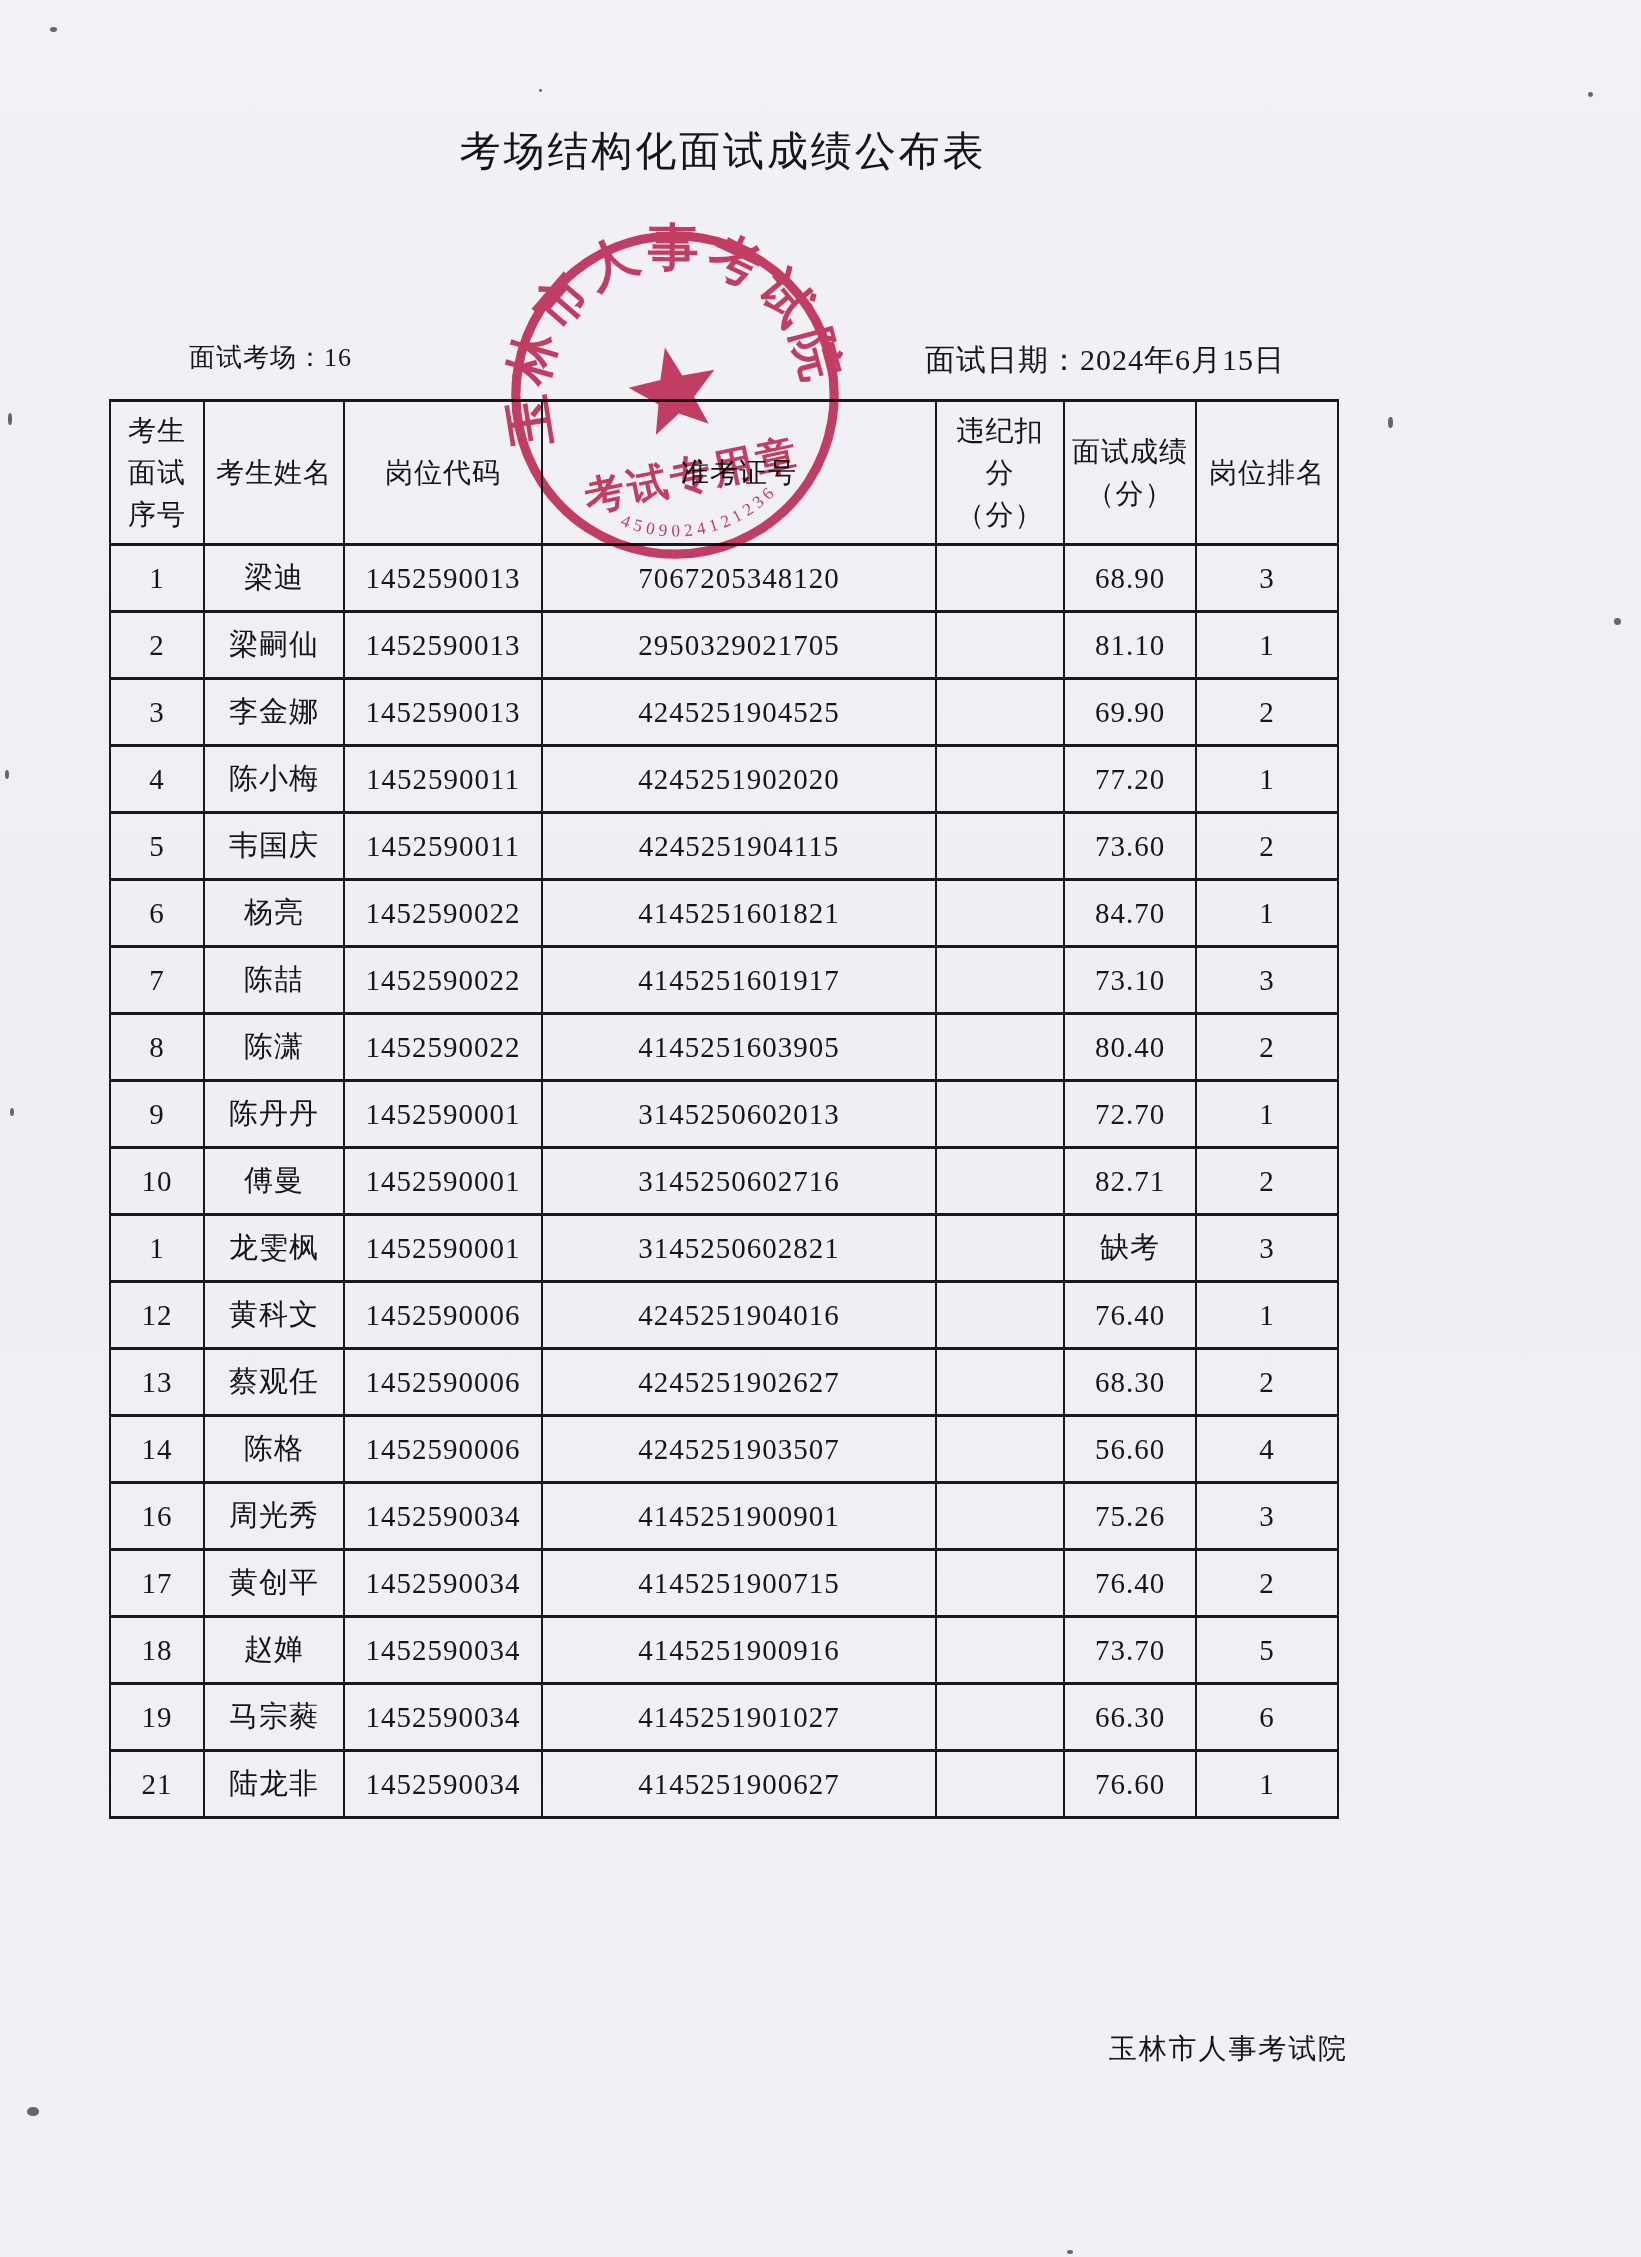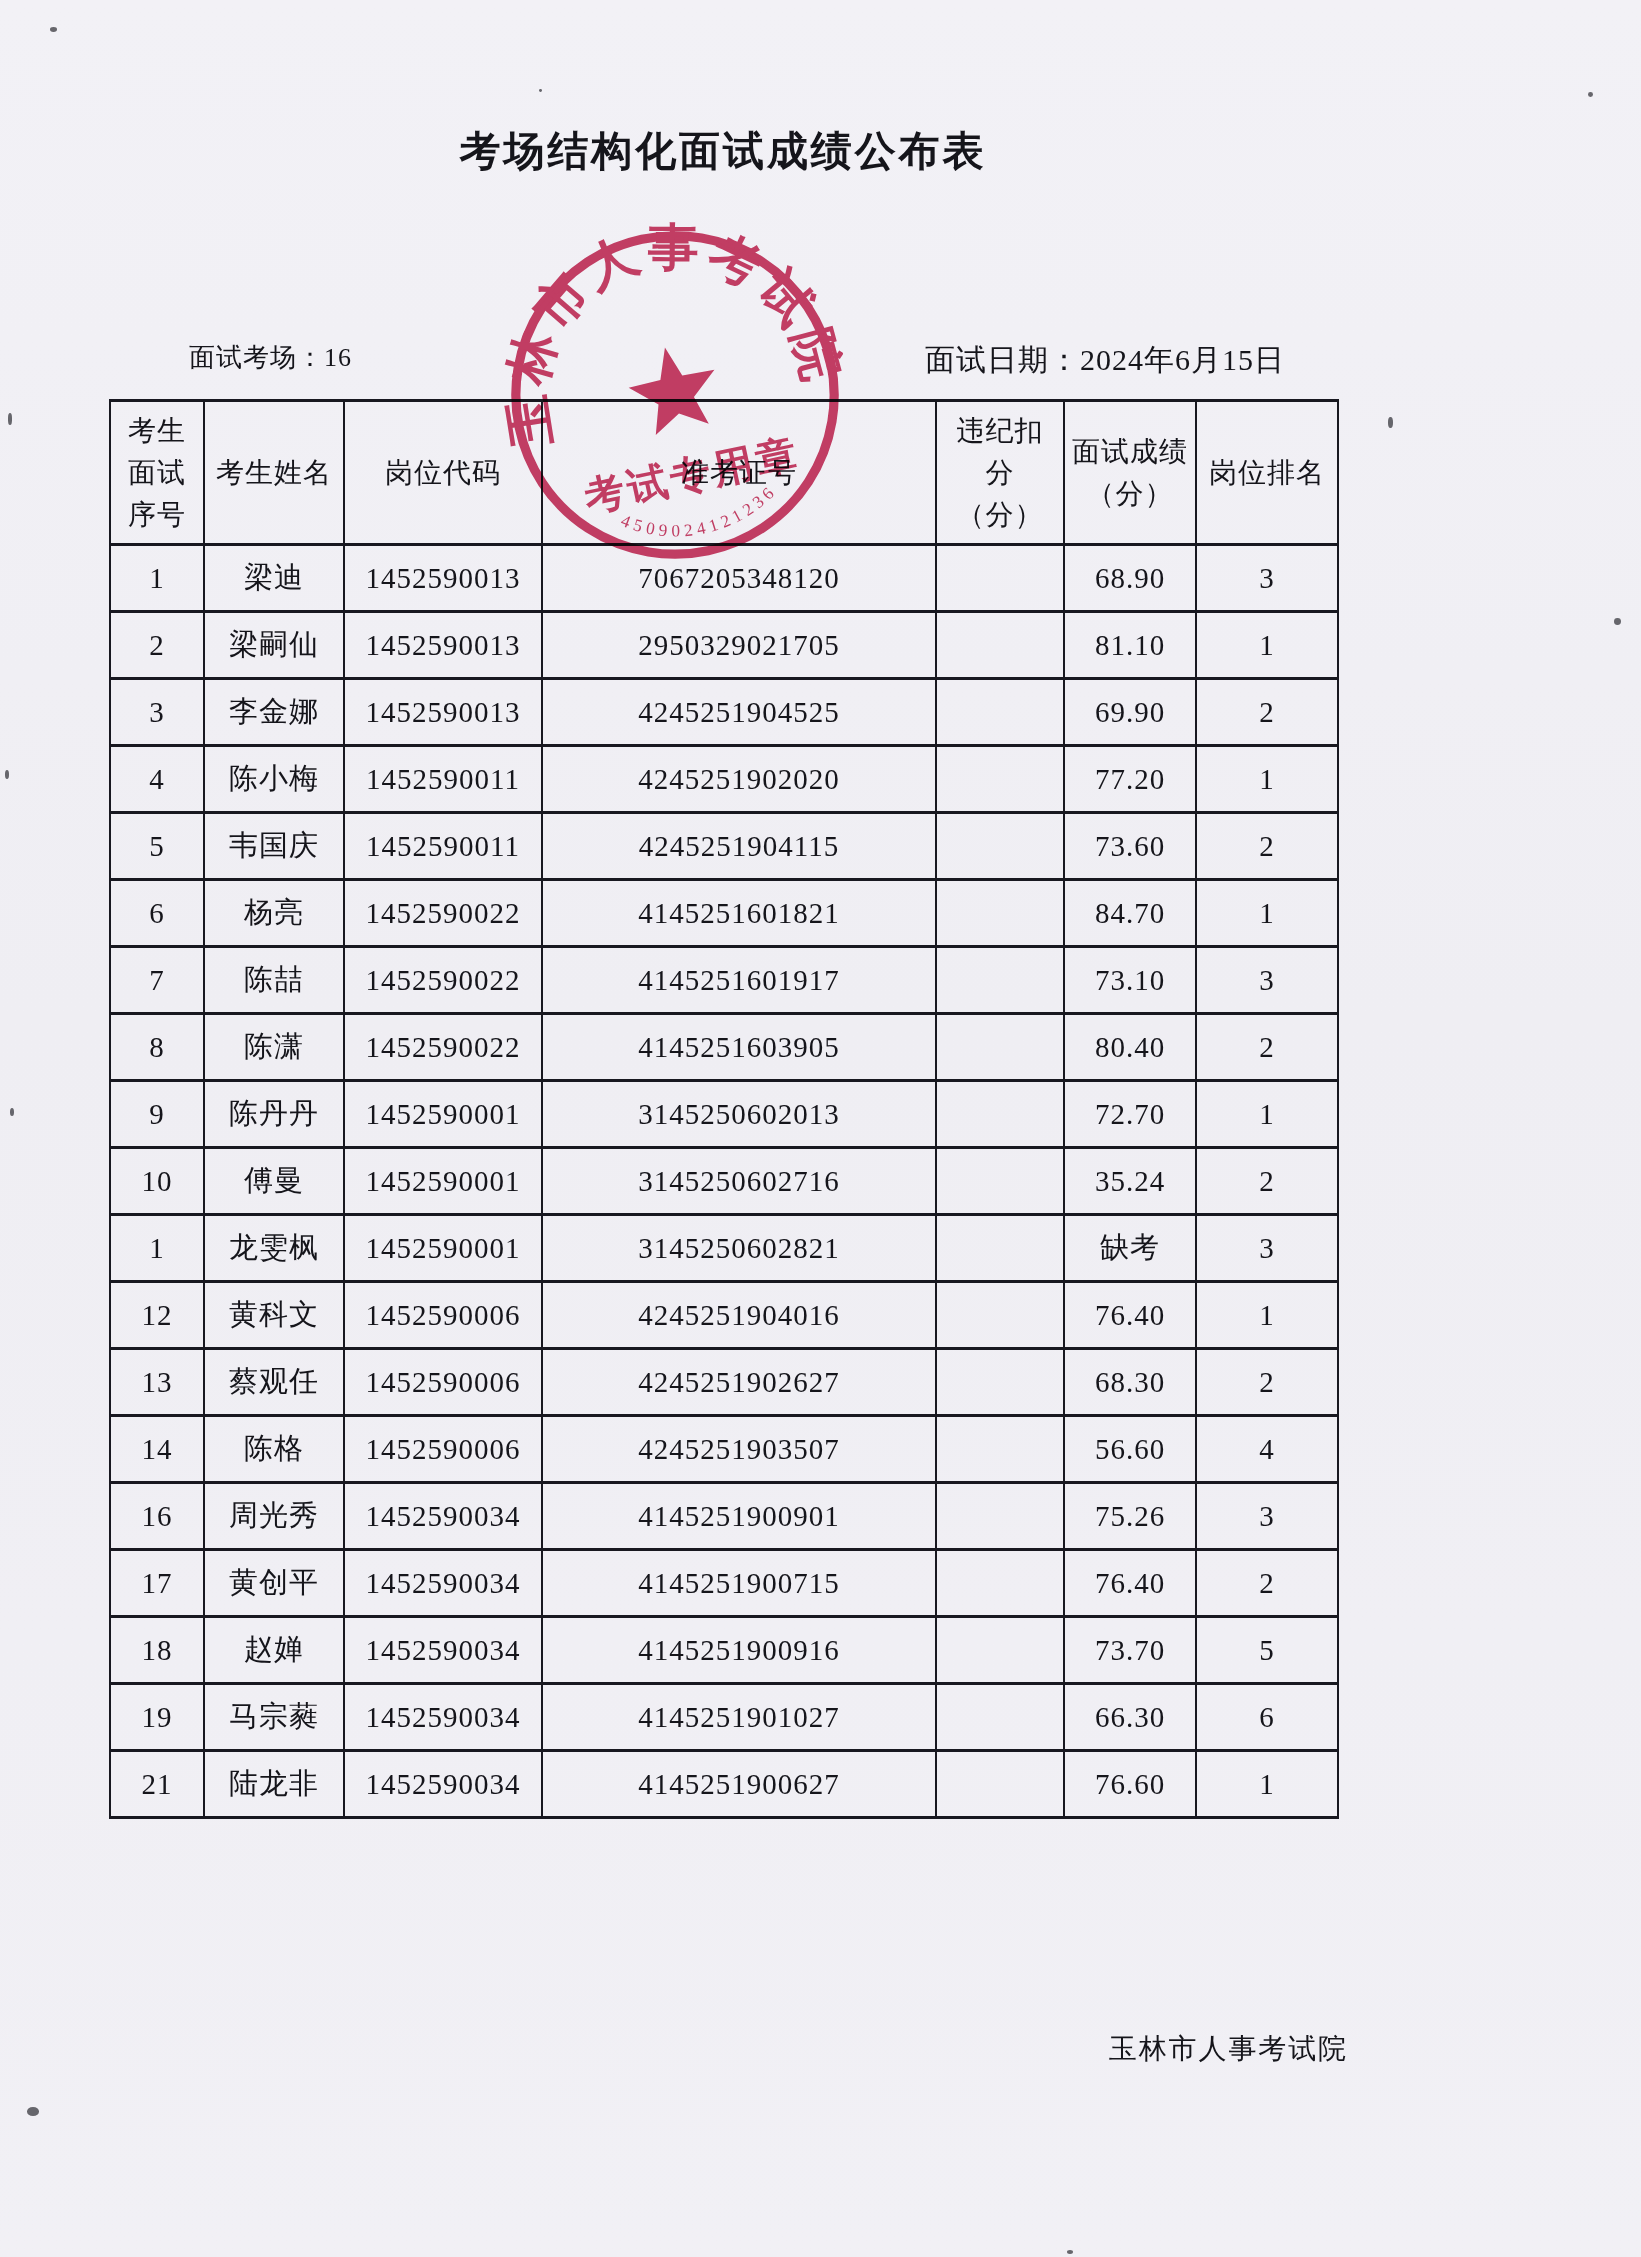--- a/index.html
+++ b/index.html
@@ -11,21 +11,21 @@
     margin:0 auto;
     background:linear-gradient(180deg,#f2f1f6 0%,#efeef3 45%,#f1f0f5 100%);
     font-family:"Liberation Serif","DejaVu Serif",serif;
     color:#15151b;
     overflow:hidden;
   }
 
   .doc-title {
     position:absolute; left:109px; top:124px; width:1228px;
     text-align:center;
-    font-size:41px; font-weight:bold; letter-spacing:2.9px;
+    font-size:41px; font-weight:normal; letter-spacing:2.9px;
     margin:0;
   }
 
   .meta-room { position:absolute; left:189px; top:340px; font-size:26px; letter-spacing:1px; }
   .meta-date { position:absolute; left:925px; top:340px; font-size:30px; letter-spacing:1px;text-align:center; }
 
   table.results {
     position:absolute; left:109px; top:399px; width:1228px;
     border-collapse:collapse; table-layout:fixed;
   }
@@ -179,21 +179,21 @@
           <td></td>
           <td>72.70</td>
           <td>1</td>
         </tr>
         <tr>
           <td>10</td>
           <td>傅曼</td>
           <td>1452590001</td>
           <td>3145250602716</td>
           <td></td>
-          <td>35.24</td>
+          <td>82.71</td>
           <td>2</td>
         </tr>
         <tr>
           <td>1</td>
           <td>龙雯枫</td>
           <td>1452590001</td>
           <td>3145250602821</td>
           <td></td>
           <td>缺考</td>
           <td>3</td>

